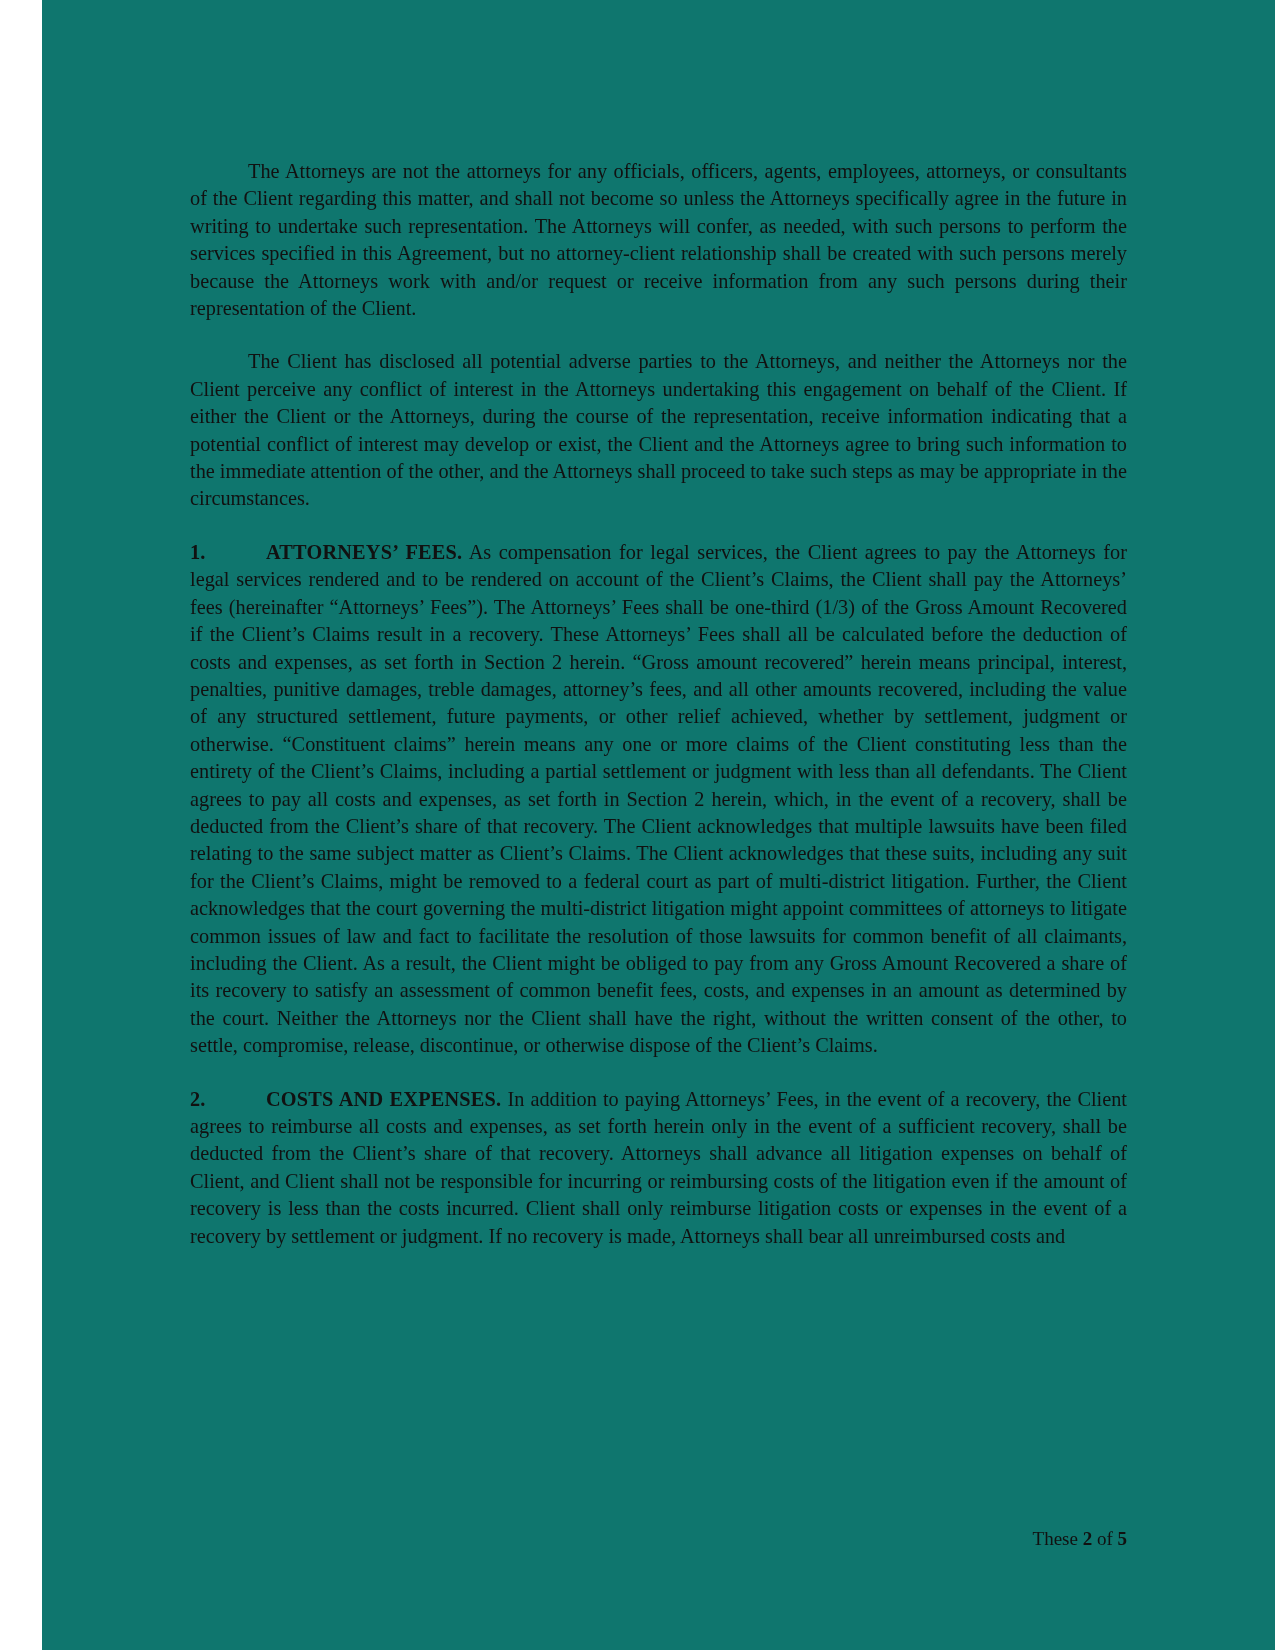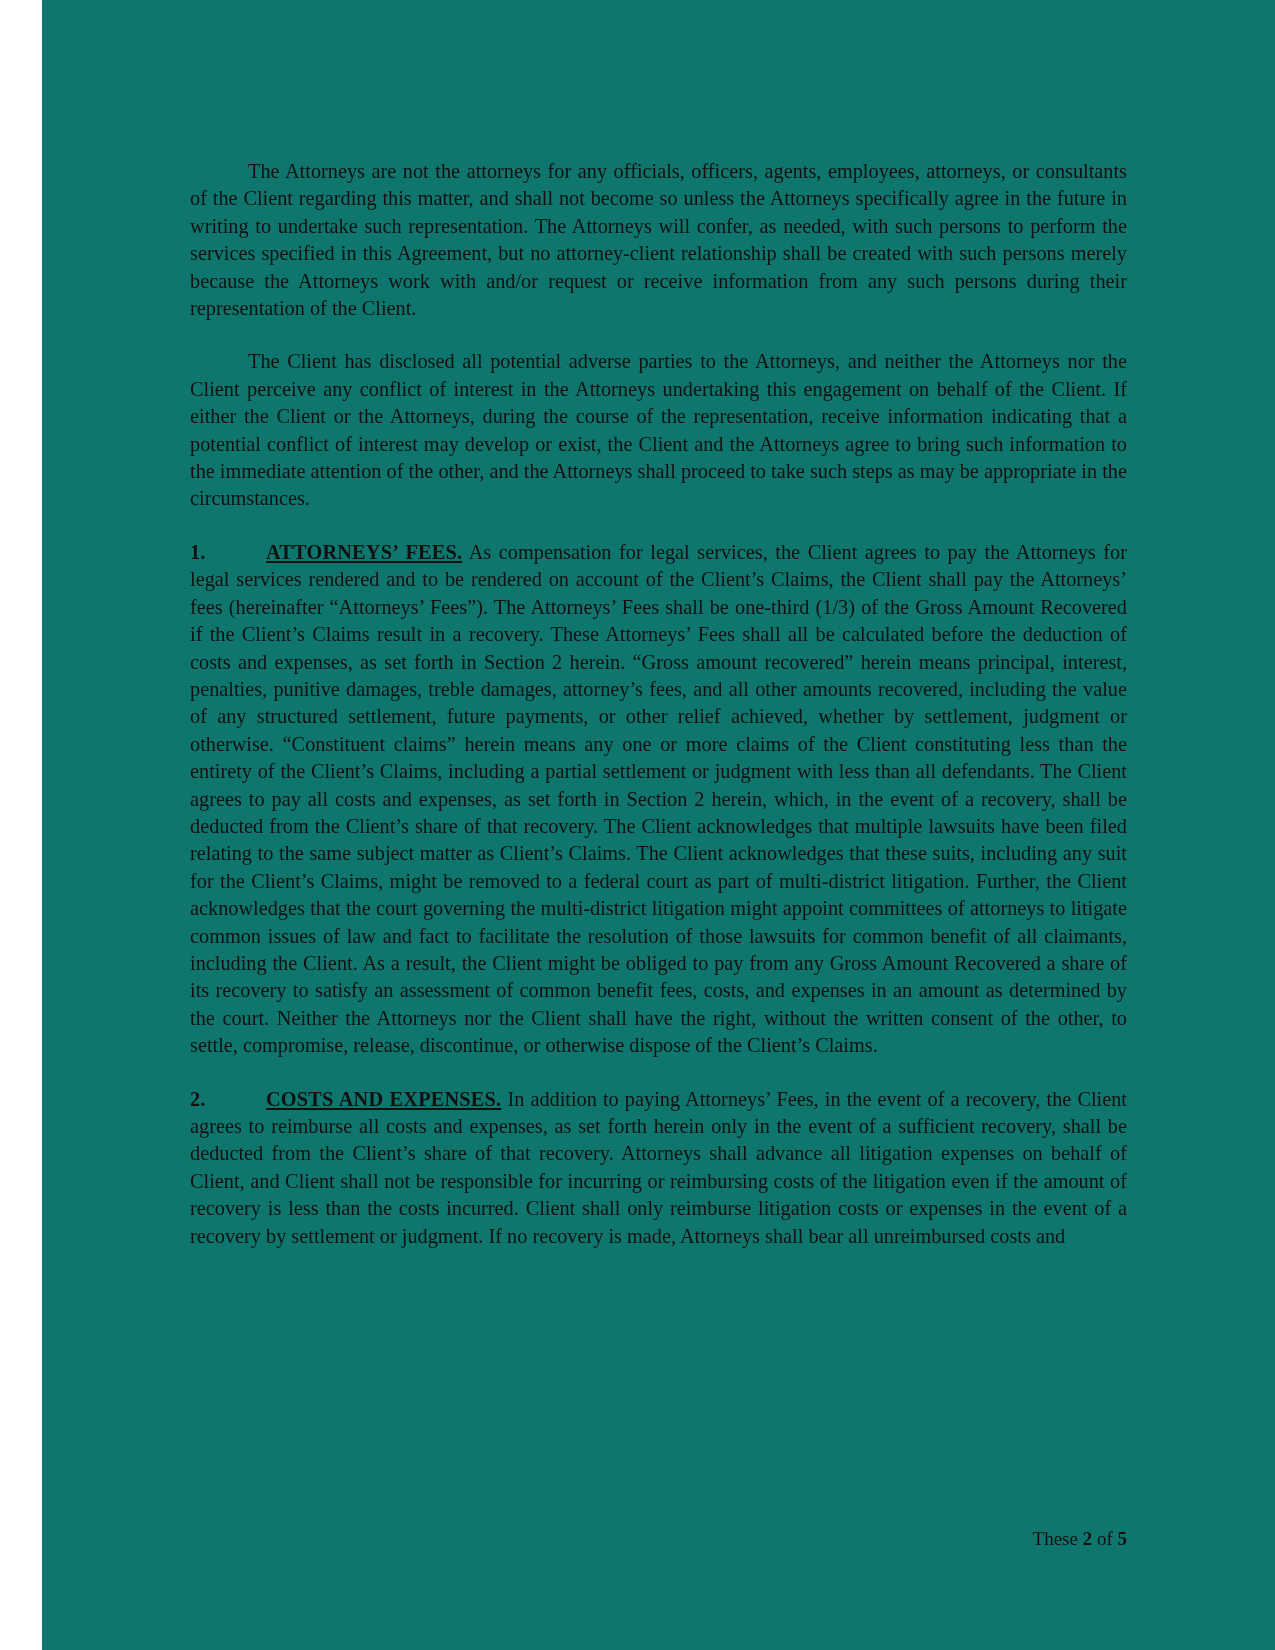--- a/index.html
+++ b/index.html
@@ -44,21 +44,20 @@
     color: #111111;
   }
   .sec-num {
     font-weight: bold;
     display: inline-block;
     width: 76px;
   }
   .sec-title {
     font-weight: bold;
     letter-spacing: 0.2px;
-    text-decoration: underline;
   }
   .gap-before-section {
     margin-top: 36px;
   }
   .footer {
     position: absolute;
     left: 148px;
     top: 1527px;
     width: 937px;
     text-align: right;

